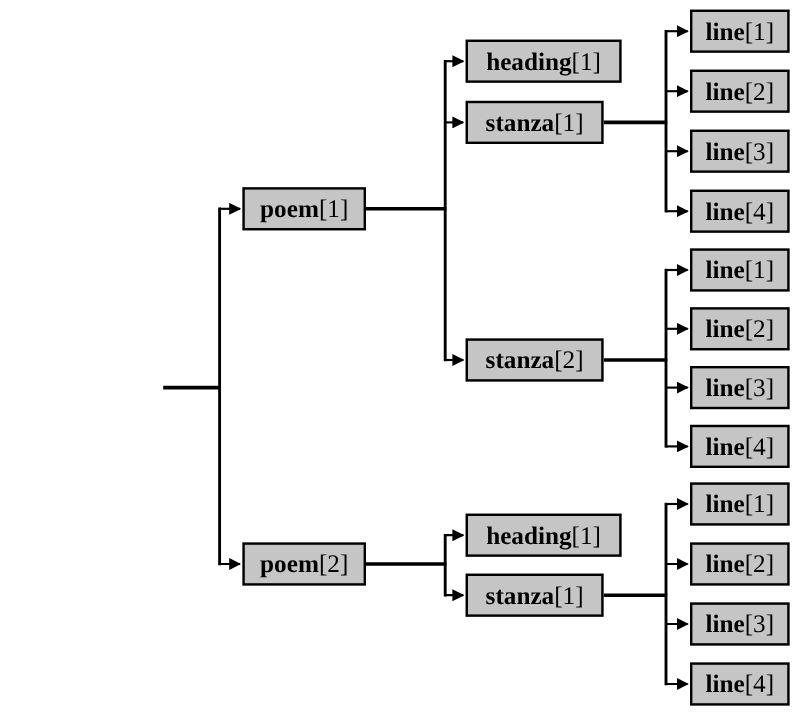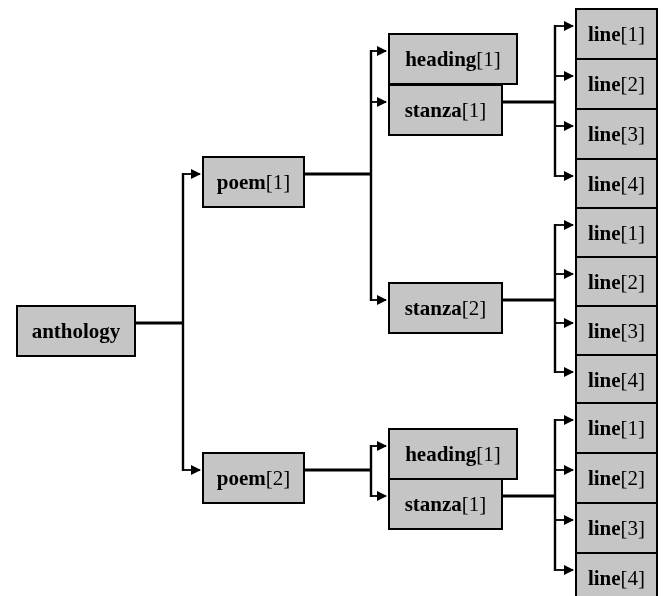--- a/index.html
+++ b/index.html
@@ -21,21 +21,21 @@
   }
   #connector-layer line {
     stroke: var(--connector-color, #000000);
   }
   #connector-layer .trunk  { stroke-width: 3; }
   #connector-layer .vert   { stroke-width: 2.4; }
   #connector-layer .branch { stroke-width: 1.8; }
   #arrowhead path { fill: var(--connector-color, #000000); }
   .node {
     position: absolute;
-    height: 52px;
+    height: 36px;
     box-sizing: border-box;
     background: var(--node-fill, #c5c5c5);
     border: 2px solid var(--node-border, #000000);
     display: flex;
     align-items: center;
     justify-content: center;
     font-family: "Liberation Serif", "DejaVu Serif", serif;
     font-size: 21px;
     color: #000000;
     white-space: nowrap;
@@ -98,24 +98,20 @@
     <g>
       <line class="trunk" x1="503" y1="496" x2="556" y2="496"></line>
       <line class="vert" x1="555" y1="419" x2="555" y2="571"></line>
       <line class="branch" x1="555" y1="420" x2="573" y2="420" marker-end="url(#arrowhead)"></line>
       <line class="branch" x1="555" y1="470" x2="573" y2="470" marker-end="url(#arrowhead)"></line>
       <line class="branch" x1="555" y1="520" x2="573" y2="520" marker-end="url(#arrowhead)"></line>
       <line class="branch" x1="555" y1="570" x2="573" y2="570" marker-end="url(#arrowhead)"></line>
     </g>
   </svg>
 
-  <div class="node" style="left:16px;top:305px;width:120px;">
-    <span class="nm">anthology</span>
-      <span class="ix"></span>
-  </div>
 
   <div class="node" style="left:202px;top:156px;width:103px;">
     <span class="nm">poem</span>
       <span class="ix">[1]</span>
   </div>
 
   <div class="node" style="left:388px;top:33px;width:130px;">
     <span class="nm">heading</span>
       <span class="ix">[1]</span>
   </div>

